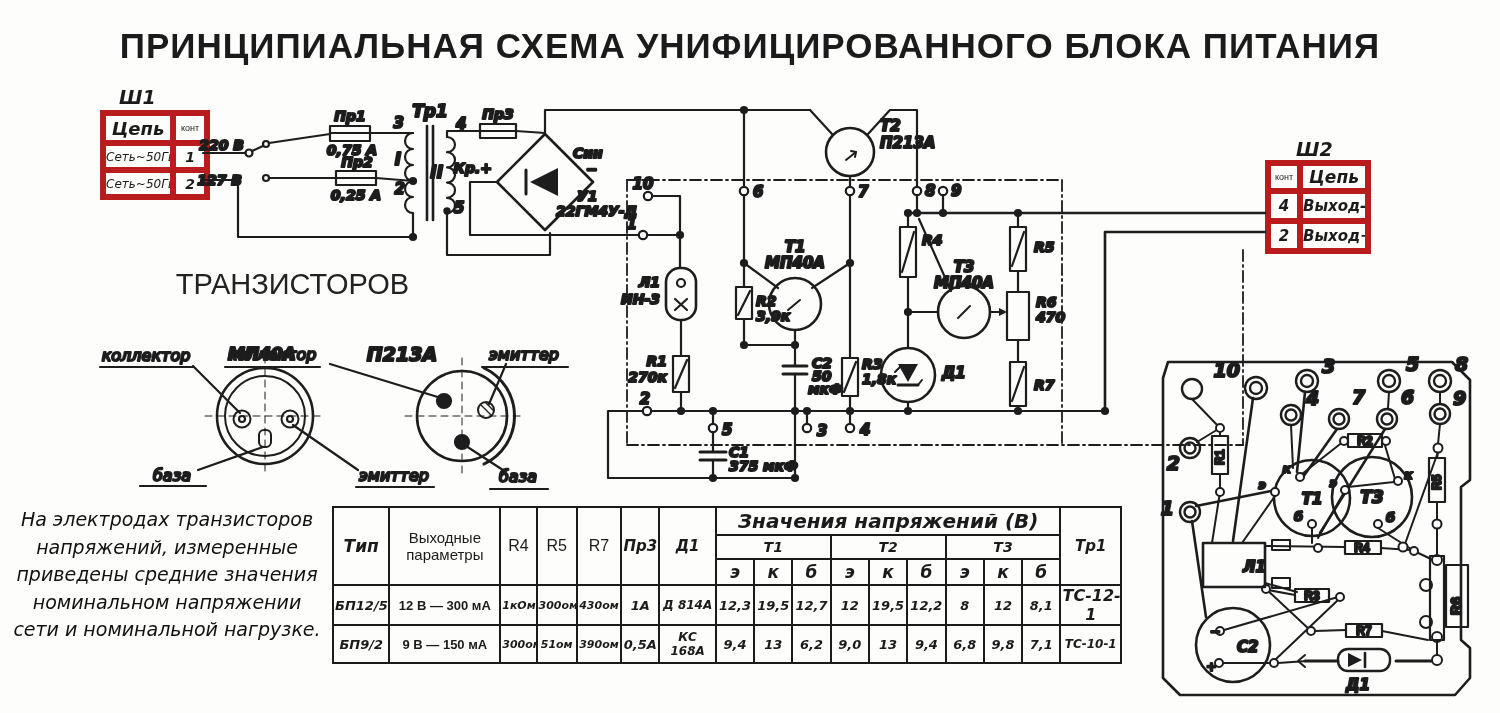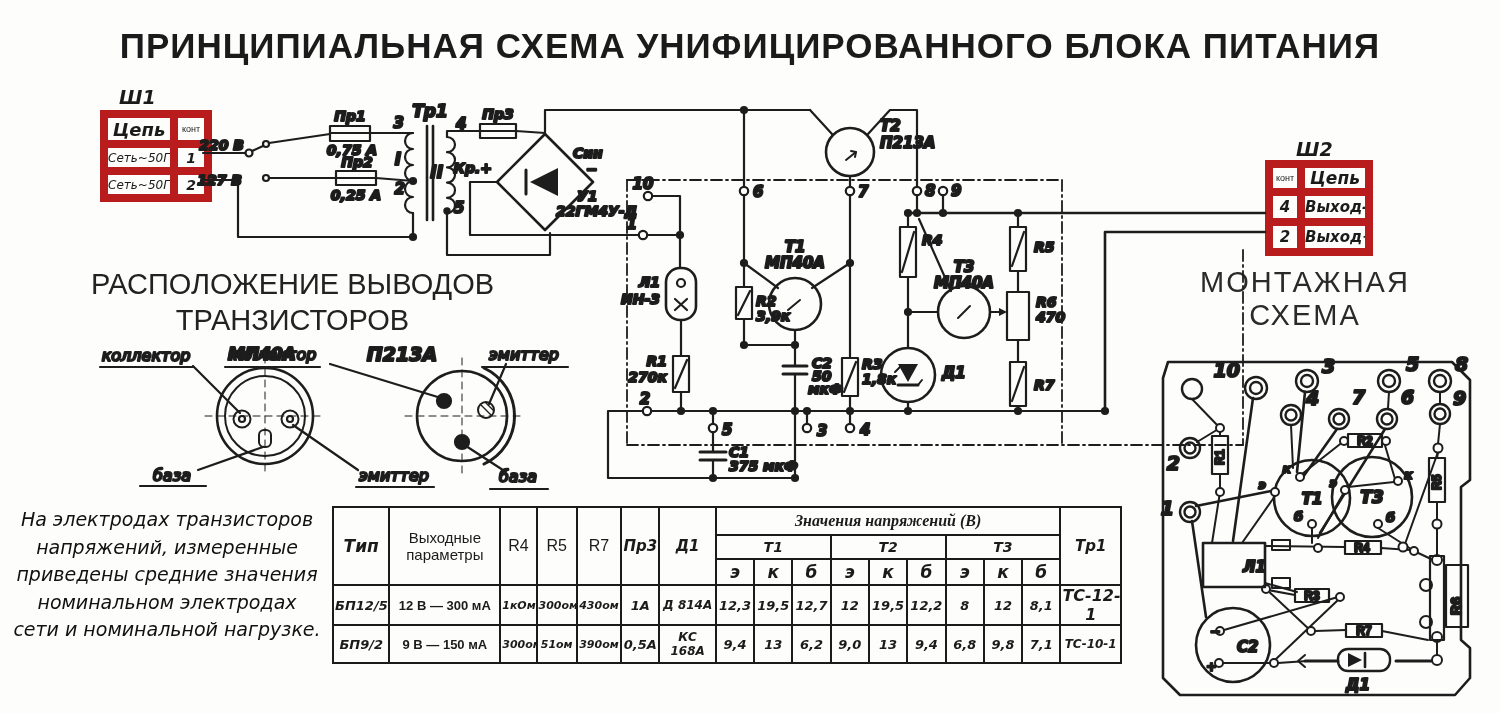--- a/index.html
+++ b/index.html
@@ -4,21 +4,21 @@
 <style>
   html,body{margin:0;padding:0;background:#fff;}
   #stage{position:relative;width:1500px;height:713px;background:#fdfdfc;overflow:hidden;
          font-family:"Liberation Sans",sans-serif;color:#1b1b1b;}
   .abs{position:absolute;}
   .hw{font-style:italic;font-family:"DejaVu Sans",sans-serif;}
   
   #title{left:0;top:26px;width:1500px;text-align:center;font-size:35px;font-weight:700;letter-spacing:1px;}
   
   table.conn{border-collapse:collapse;table-layout:fixed;}
-  table.conn td{border:8px solid #b91c1c;text-align:center;vertical-align:middle;padding:0;overflow:hidden;}
+  table.conn td{border:6px solid #b91c1c;text-align:center;vertical-align:middle;padding:0;overflow:hidden;}
   .conn-label{font-weight:700;font-size:19px;font-style:italic;font-family:"DejaVu Sans",sans-serif;}
   
   table.params{border-collapse:collapse;table-layout:fixed;width:790px;}
   table.params td{border:2px solid #1b1b1b;text-align:center;vertical-align:middle;padding:0 1px;overflow:hidden;}
   .ph{font-size:16px;font-weight:400;}
   .phi{font-size:17px;font-weight:700;font-style:italic;font-family:"DejaVu Sans",sans-serif;}
   .pv{font-size:13px;font-weight:700;font-style:italic;font-family:"DejaVu Sans",sans-serif;}
   .pp{font-size:13px;font-weight:700;}
   
   #note{left:2px;top:506px;width:330px;text-align:center;font-style:italic;
@@ -87,32 +87,27 @@
       <td class="hw" style="font-size:15px;font-weight:700;">Выход-</td>
     </tr>
     <tr style="height:30px">
       <td class="hw" style="font-size:15px;font-weight:700;">2</td>
       <td class="hw" style="font-size:15px;font-weight:700;">Выход+</td>
     </tr>
   </tbody>
     </table>
 
   <div id="pin-head" class="abs">
-    <div>РАСПОЛОЖЕНИЕ ВЫВОДОВ</div>
     <div>ТРАНЗИСТОРОВ</div>
-  </div>
-  <div id="mon-title" class="abs">
-    <div>МОНТАЖНАЯ</div>
-    <div>СХЕМА</div>
   </div>
   <div id="note" class="abs">
     <div>На электродах транзисторов</div>
     <div>напряжений, измеренные</div>
     <div>приведены средние значения</div>
-    <div>номинальном электродах</div>
+    <div>номинальном напряжении</div>
     <div>сети и номинальной нагрузке.</div>
   </div>
 
   <table class="params abs" style="left:332px;top:506px;height:156px;">
     <colgroup>
       <col style="width:56px">
         <col style="width:110px">
         <col style="width:36px">
         <col style="width:40px">
       <col style="width:44px">
@@ -131,21 +126,21 @@
     </colgroup>
     <tbody>
         <tr style="height:28px">
       <td rowspan="3" class="phi">Тип</td>
       <td rowspan="3" class="ph" style="font-size:15px;">Выходные параметры</td>
       <td rowspan="3" class="ph">R4</td>
       <td rowspan="3" class="ph">R5</td>
       <td rowspan="3" class="ph">R7</td>
       <td rowspan="3" class="phi" style="font-size:15px;">Пр3</td>
       <td rowspan="3" class="phi" style="font-size:15px;">Д1</td>
-      <td colspan="9" class="phi" style="font-size:16px;font-family:Liberation Serif, serif;">Значения напряжений (В)</td>
+      <td colspan="9" class="phi" style="font-size:20px;">Значения напряжений (В)</td>
       <td rowspan="3" class="phi" style="font-size:15px;">Тр1</td>
     </tr>
     <tr style="height:24px">
       <td colspan="3" class="phi" style="font-size:14px;">Т1</td>
       <td colspan="3" class="phi" style="font-size:14px;">Т2</td>
       <td colspan="3" class="phi" style="font-size:14px;">Т3</td>
     </tr>
     <tr style="height:26px">
       <td class="phi">э</td>
       <td class="phi">к</td>

